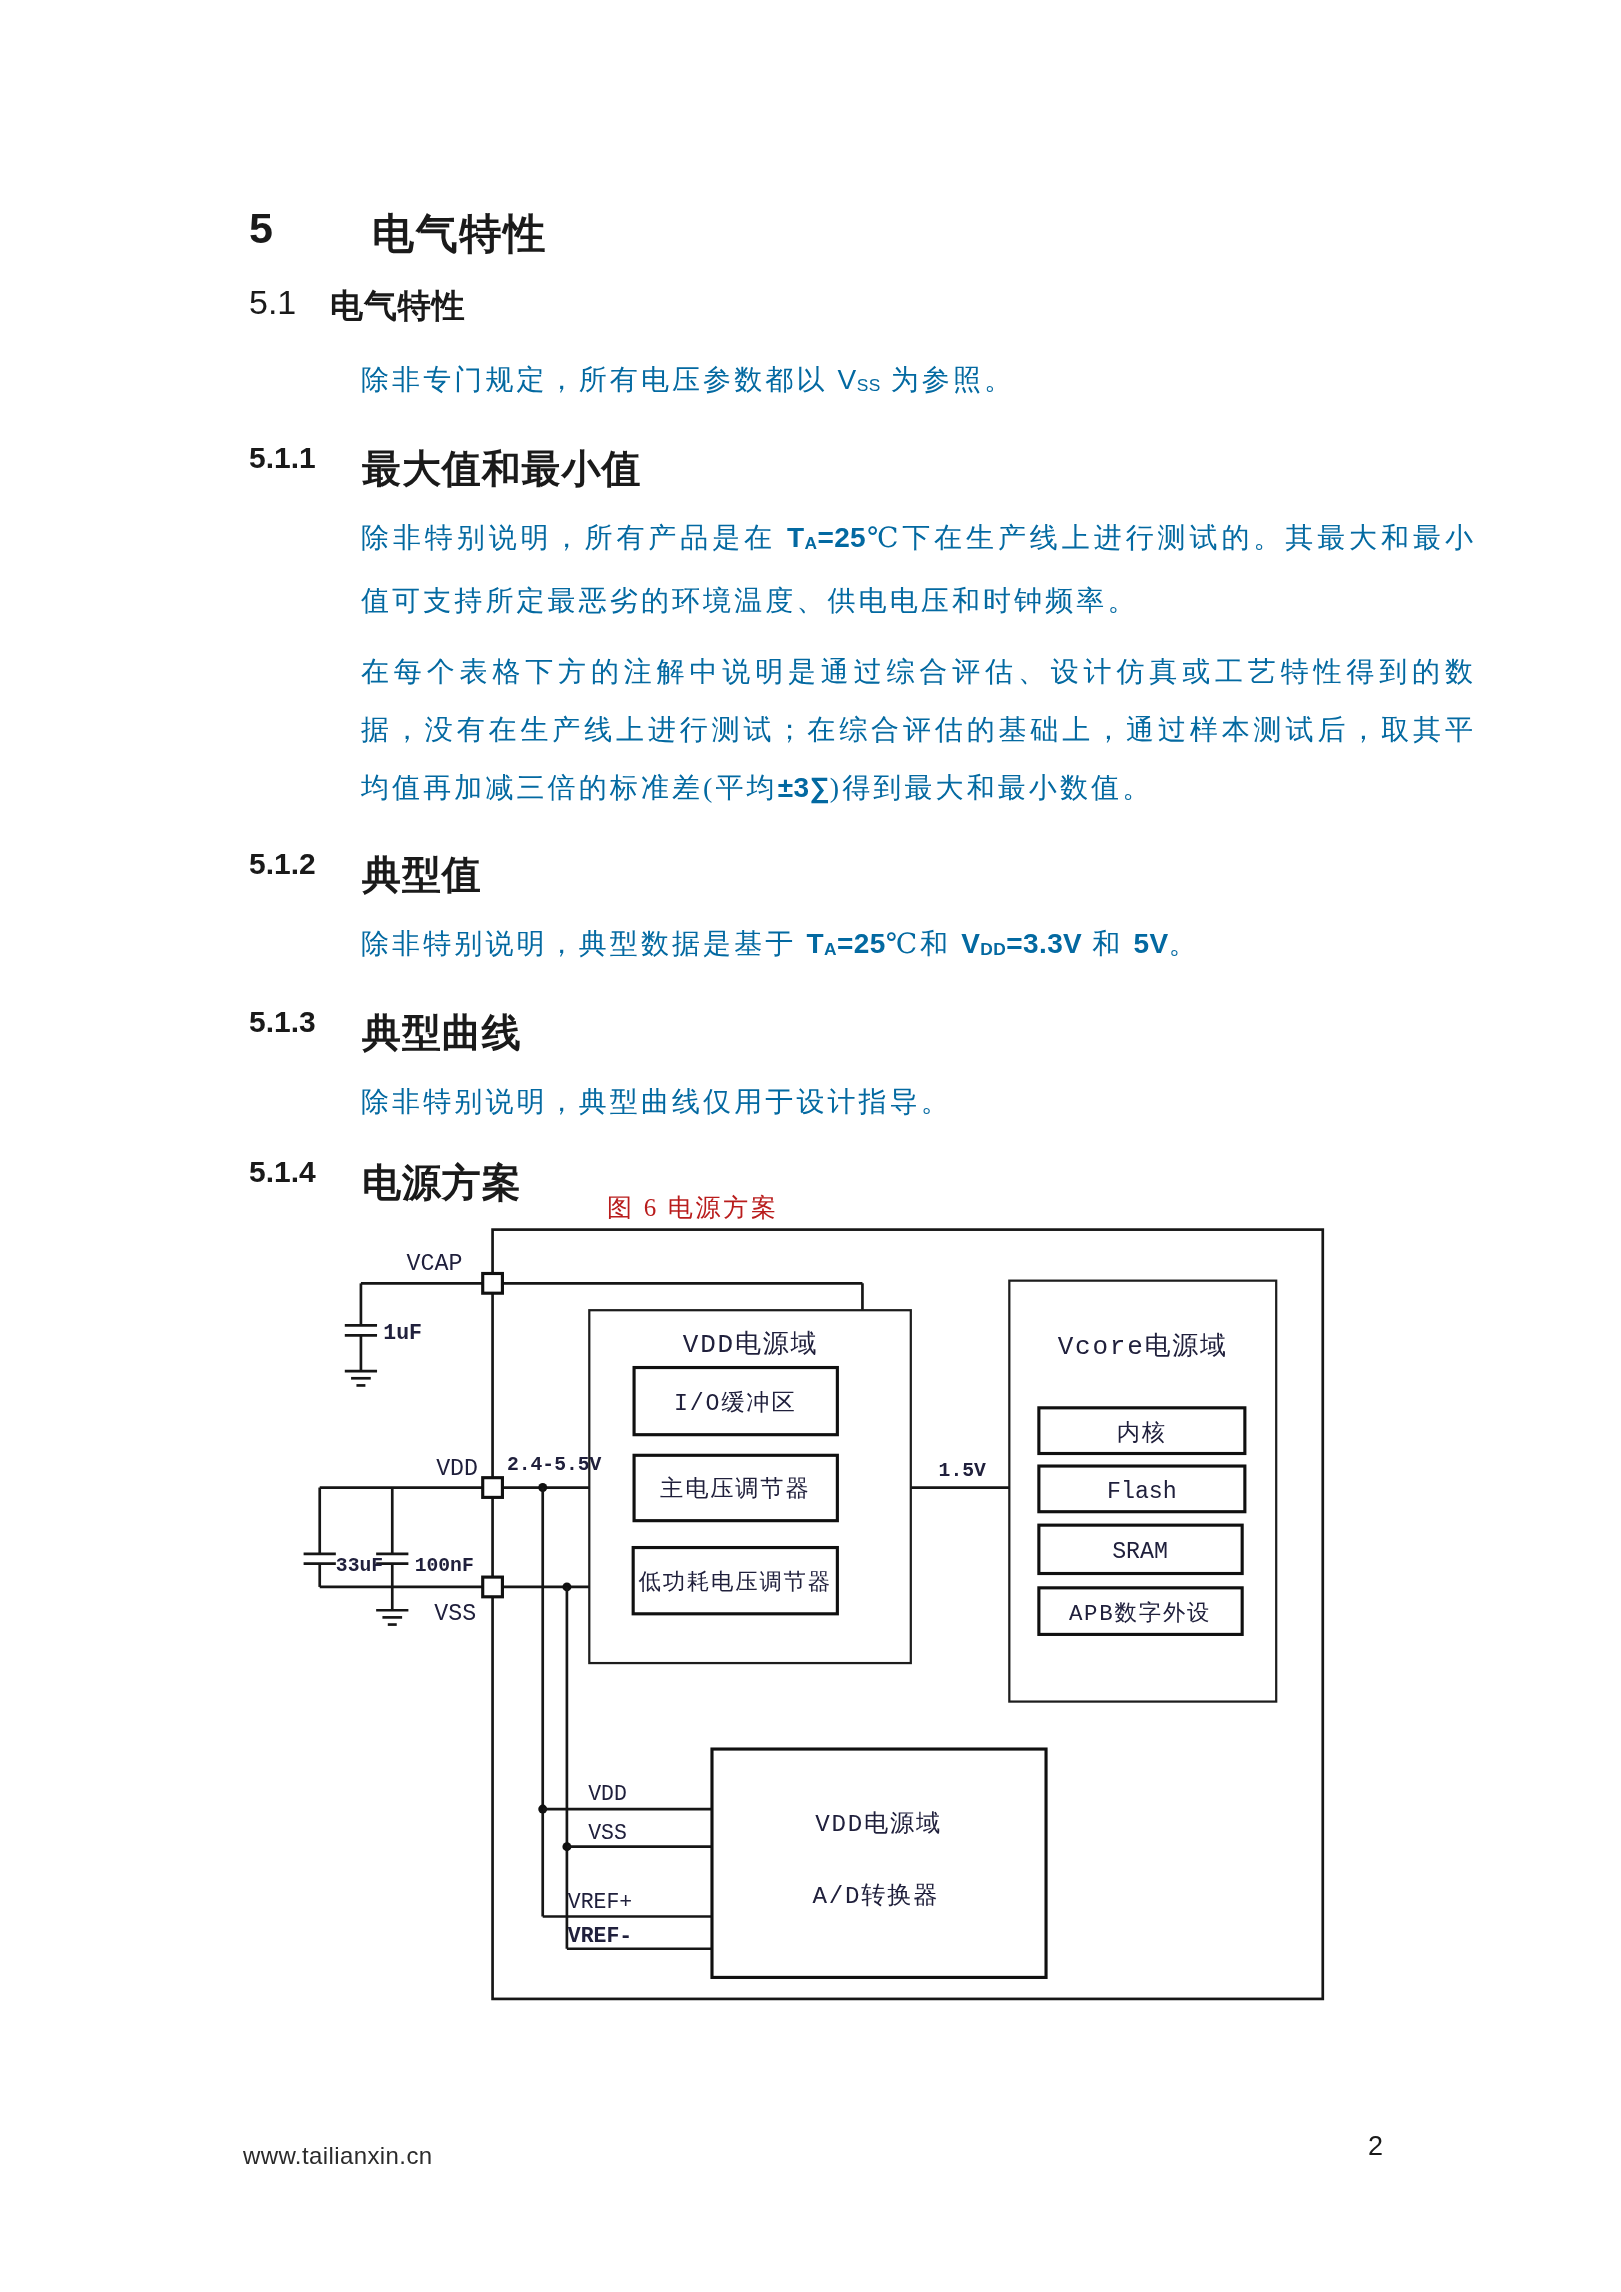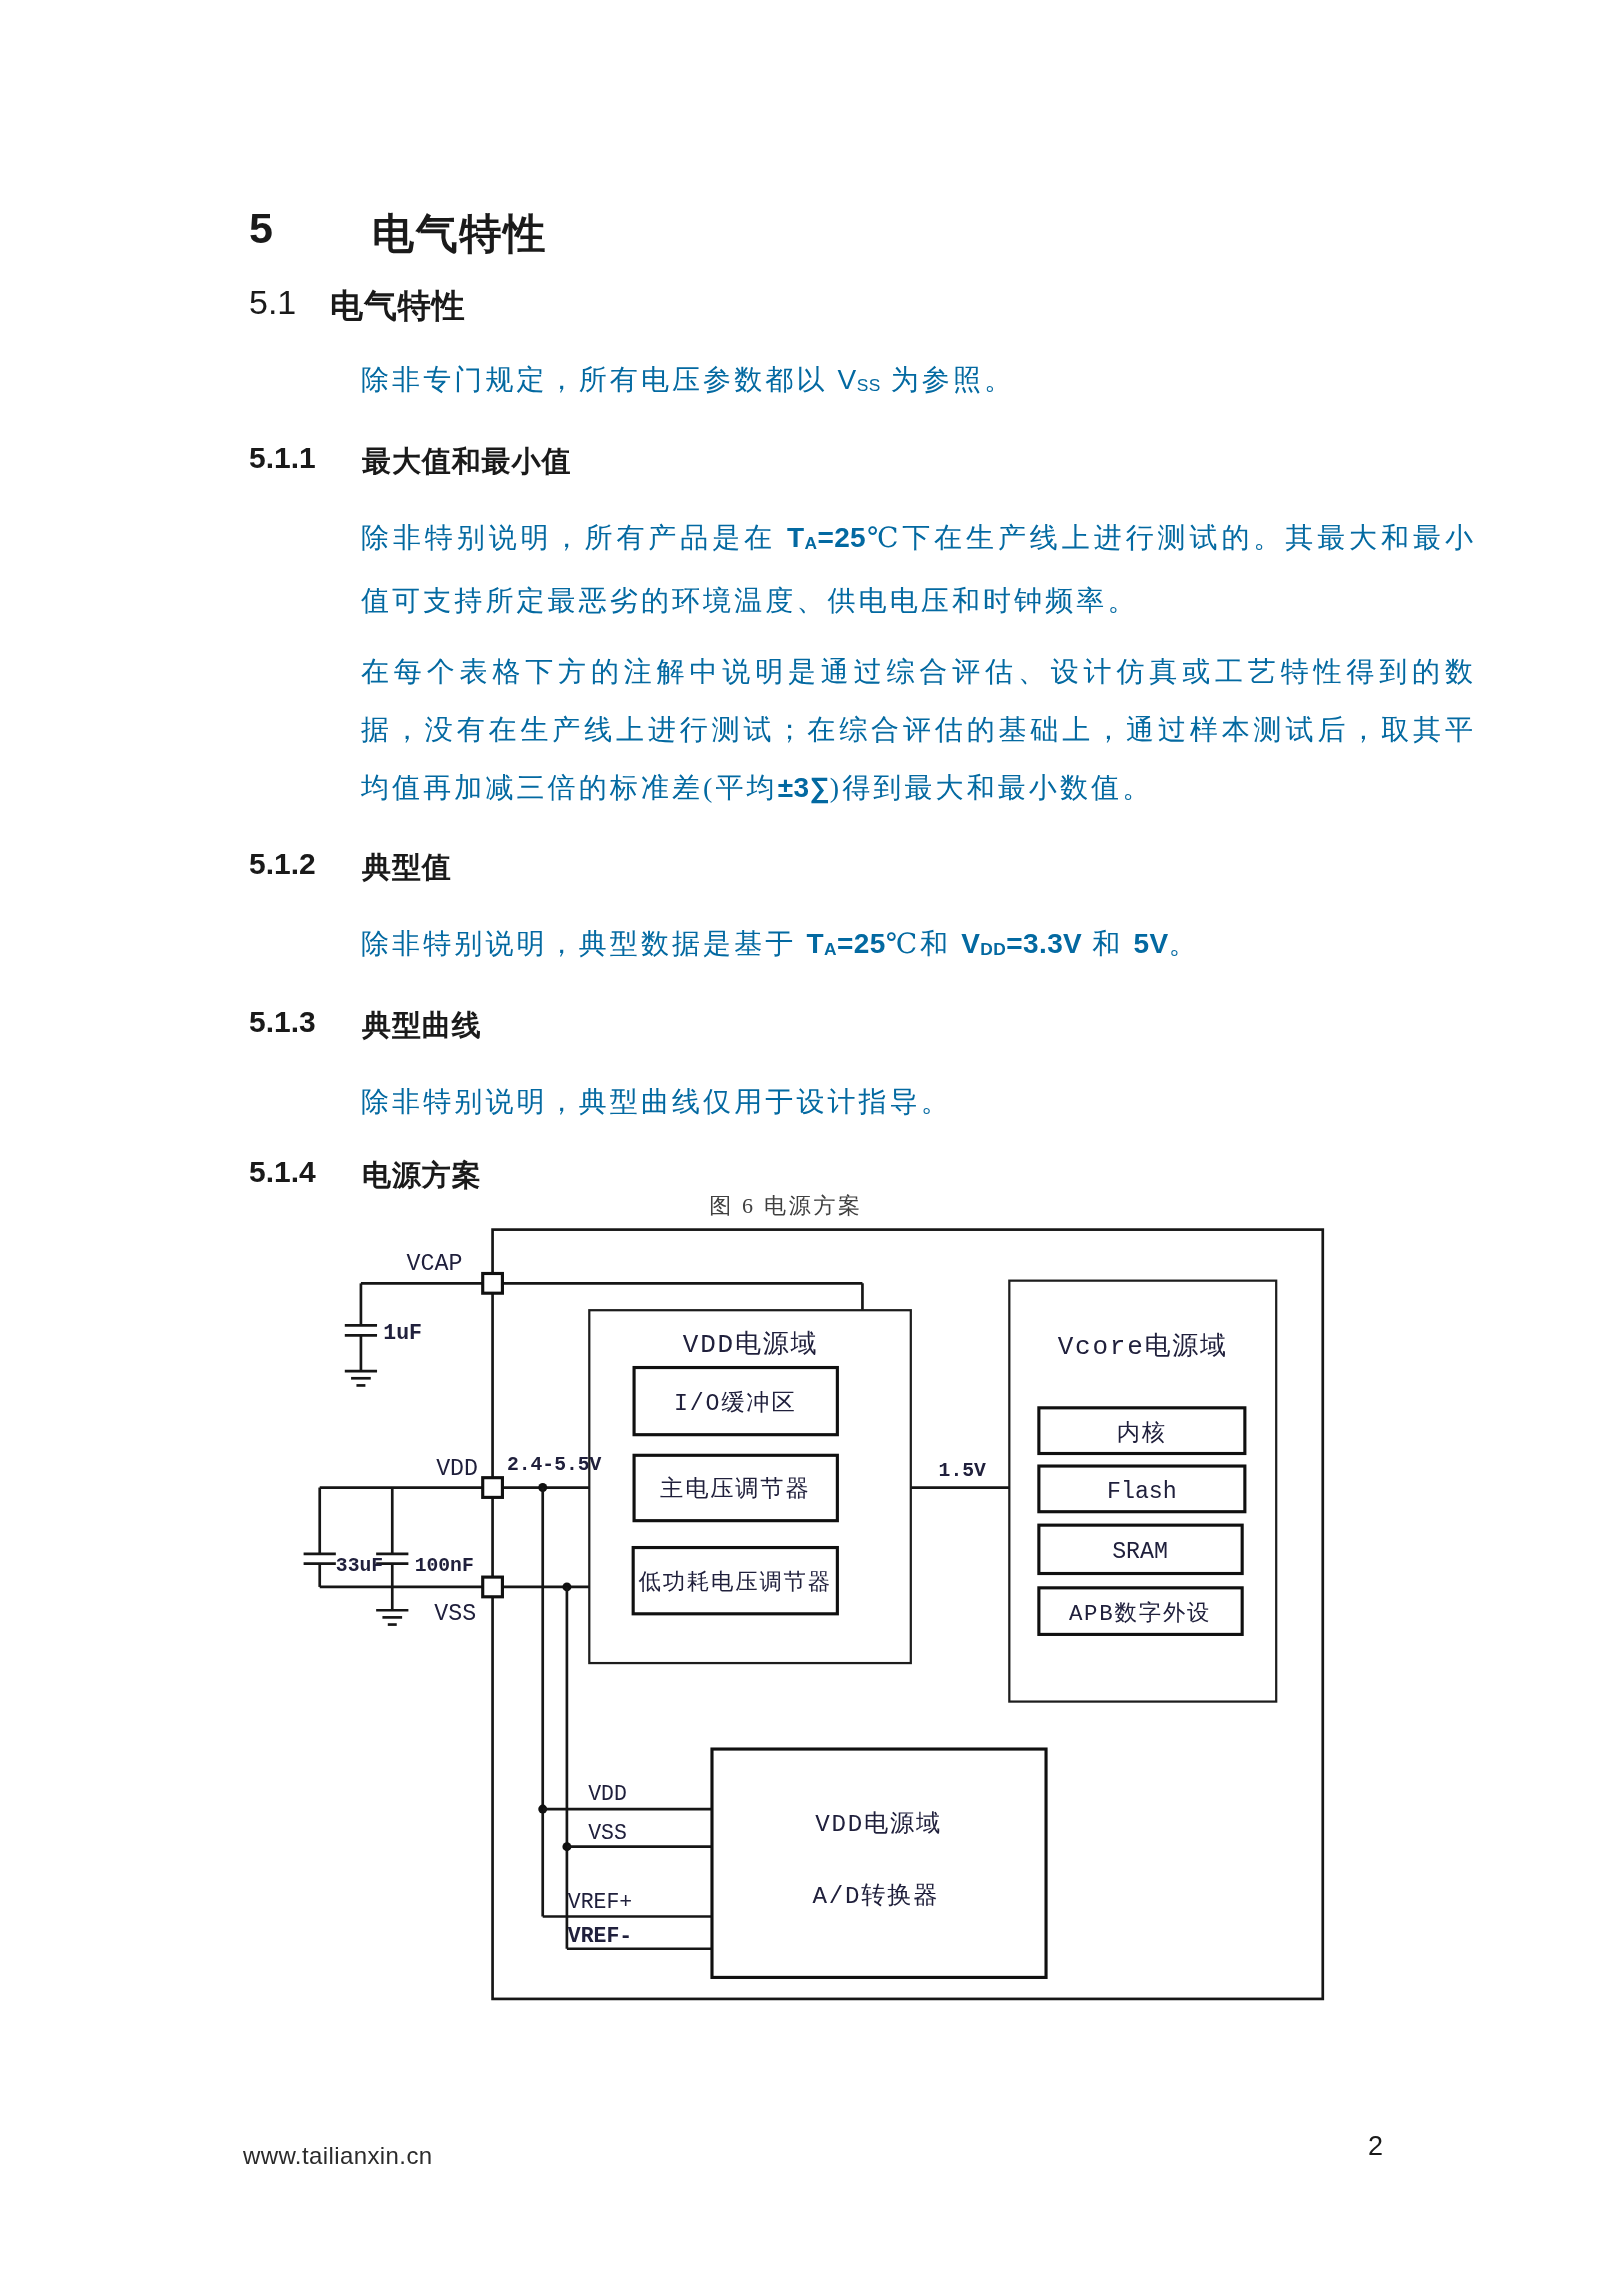--- a/index.html
+++ b/index.html
@@ -7,29 +7,29 @@
     position:relative;width:1621px;height:2293px;background:#ffffff;
     font-family:"Liberation Serif","DejaVu Serif",serif;color:#1a1a1a;
     overflow:hidden;margin:0 auto;
   }
   .abs{position:absolute;}
   .h1-num{font-family:"Liberation Sans","DejaVu Sans",sans-serif;font-weight:700;font-size:43px;}
   .h1-title{font-family:"Liberation Sans","DejaVu Sans",sans-serif;font-weight:700;font-size:42px;letter-spacing:1.8px;}
   .h2-num{font-family:"Liberation Sans","DejaVu Sans",sans-serif;font-weight:400;font-size:34px;}
   .h2-title{font-family:"Liberation Sans","DejaVu Sans",sans-serif;font-weight:700;font-size:33px;letter-spacing:0.9px;}
   .h3-num{font-family:"Liberation Sans","DejaVu Sans",sans-serif;font-weight:700;font-size:30px;}
-  .h3-title{font-family:Liberation Sans, sans-serif;font-weight:700;font-size:29px;letter-spacing:0.9px;}
+  .h3-title{font-family:Liberation Sans, sans-serif;font-weight:700;font-size:39px;letter-spacing:0.9px;}
   .body-p{
     font-size:28px;line-height:58px;letter-spacing:3.1px;
     text-align:justify;color:#0369a1;
   }
   .lat{font-family:"Liberation Sans","DejaVu Sans",sans-serif;letter-spacing:0.4px;}
   .lat-b{font-family:"Liberation Sans","DejaVu Sans",sans-serif;font-weight:700;letter-spacing:0.4px;}
   .subsc{font-size:0.62em;vertical-align:-0.12em;}
-  .fig-caption{font-size:22px;letter-spacing:2.7px;color:#404040;text-align:center;}
+  .fig-caption{font-size:25px;letter-spacing:2.7px;color:#b91c1c;text-align:left;}
   .footer-url{font-family:"Liberation Sans","DejaVu Sans",sans-serif;font-size:24px;color:#2b2b2b;letter-spacing:0.4px;}
   .footer-page{font-family:"Liberation Sans","DejaVu Sans",sans-serif;font-size:27px;color:#1a1a1a;}
   
   svg{position:absolute;left:0;top:1209px;}
   .wire{stroke:#161616;stroke-width:3;fill:none;}
   .box-outer{stroke:#161616;stroke-width:3;fill:none;}
   .box-domain{stroke:#1d1d1d;stroke-width:2.5;fill:#ffffff;}
   .box-sub{stroke:#101010;stroke-width:3.5;fill:#ffffff;}
   .pin{stroke:#101010;stroke-width:3.5;fill:#ffffff;}
   .dot{fill:#101010;}

